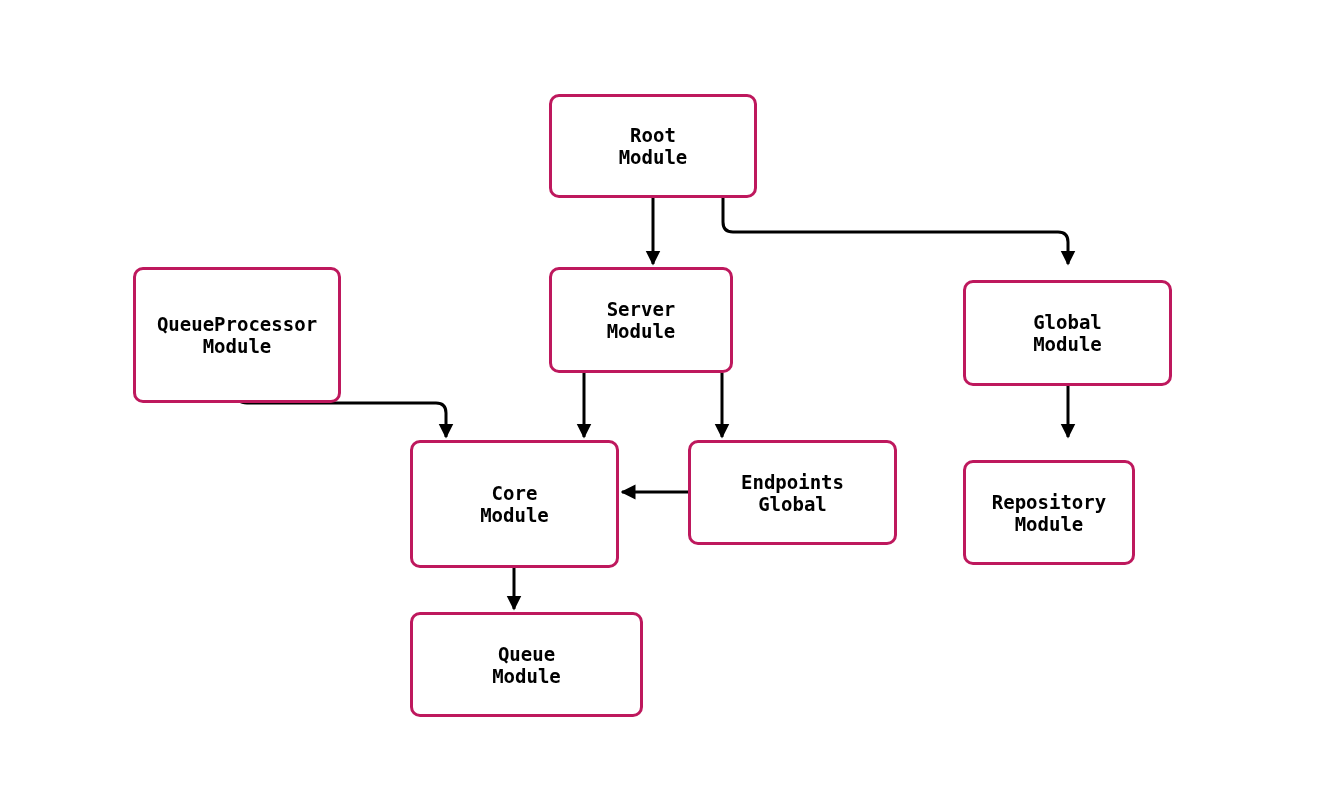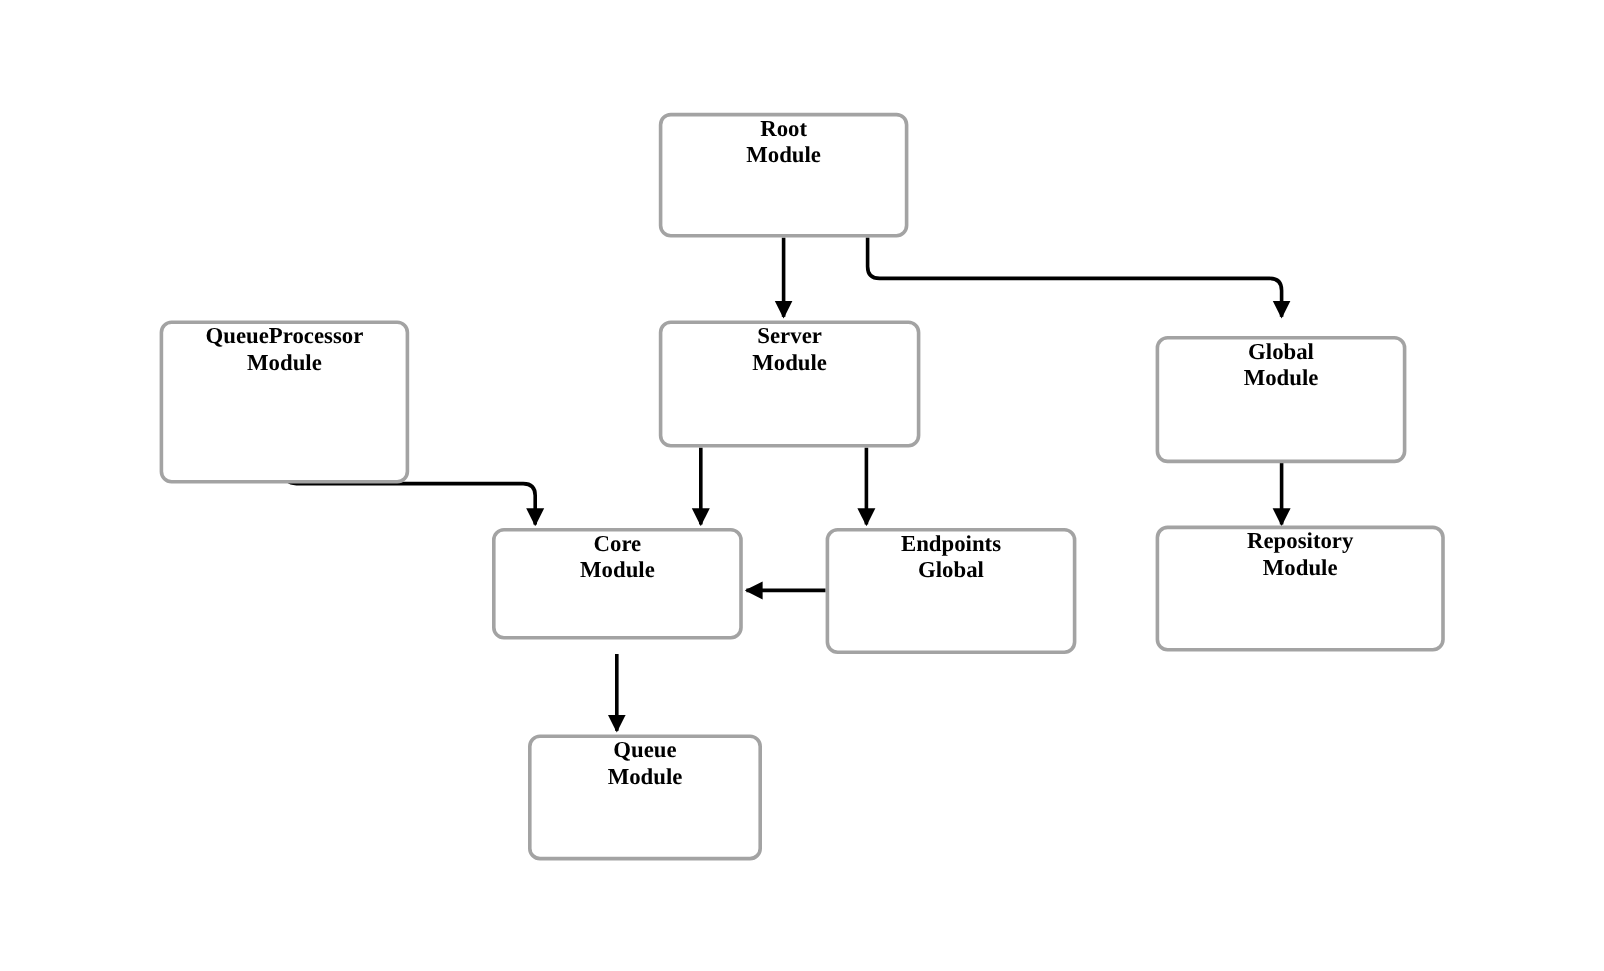--- a/index.html
+++ b/index.html
@@ -24,26 +24,25 @@
   }
   .edge-layer path.edge {
     fill: none;
     stroke: #000000;
     stroke-width: 3;
   }
   .node {
     position: absolute;
     box-sizing: border-box;
     background: #ffffff;
-    border: 3px solid #a3a3a3;
+    border: 3px solid #be185d;
     border-radius: 10px;
     display: flex;
-    align-items: flex-start;
+    align-items: center;
     justify-content: center;
-    font-family: Liberation Serif, serif;
   }
   .node-label {
     white-space: pre-line;
     text-align: center;
     font-weight: bold;
     font-size: 19px;
     line-height: 22px;
     color: #000000;
   }
 </style>
@@ -68,37 +67,37 @@
     </svg>
 
 <div class="node" style="left: 549px; top: 94px; width: 208px; height: 104px;">
       <span class="node-label">Root
 Module</span>
     </div>
     <div class="node" style="left: 133px; top: 267px; width: 208px; height: 136px;">
       <span class="node-label">QueueProcessor
 Module</span>
     </div>
-    <div class="node" style="left: 549px; top: 267px; width: 218px; height: 106px;">
+    <div class="node" style="left: 549px; top: 267px; width: 184px; height: 106px;">
       <span class="node-label">Server
 Module</span>
     </div>
     <div class="node" style="left: 963px; top: 280px; width: 209px; height: 106px;">
       <span class="node-label">Global
 Module</span>
     </div>
-    <div class="node" style="left: 410px; top: 440px; width: 209px; height: 93px;">
+    <div class="node" style="left: 410px; top: 440px; width: 209px; height: 128px;">
       <span class="node-label">Core
 Module</span>
     </div>
     <div class="node" style="left: 688px; top: 440px; width: 209px; height: 105px;">
       <span class="node-label">Endpoints
 Global</span>
     </div>
-    <div class="node" style="left: 963px; top: 438px; width: 241px; height: 105px;">
+    <div class="node" style="left: 963px; top: 460px; width: 172px; height: 105px;">
       <span class="node-label">Repository
 Module</span>
     </div>
-    <div class="node" style="left: 410px; top: 612px; width: 195px; height: 105px; margin-left: 30px;">
+    <div class="node" style="left: 410px; top: 612px; width: 233px; height: 105px;">
       <span class="node-label">Queue
 Module</span>
     </div>
   </div>
 
 </body></html>

